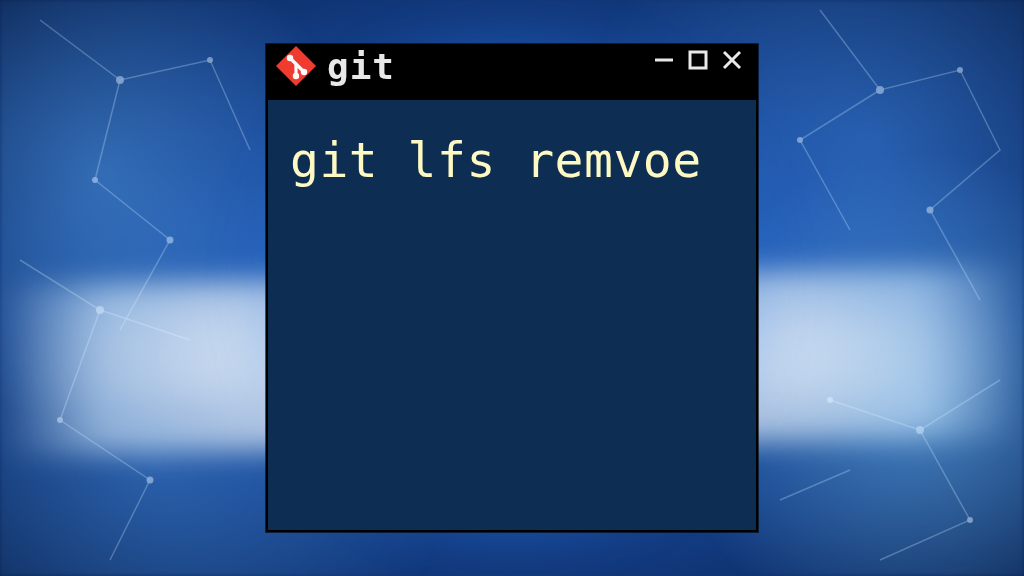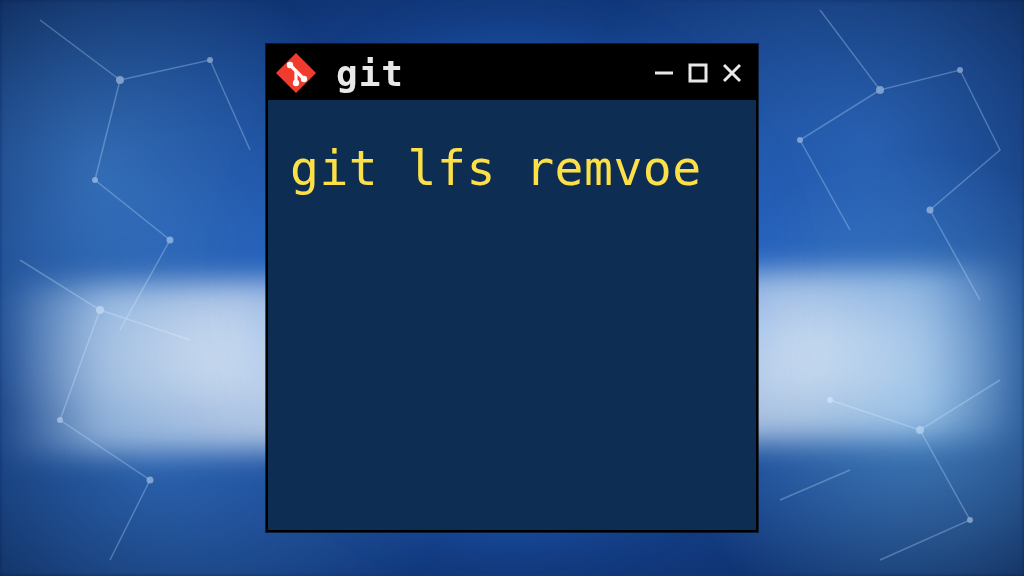--- a/index.html
+++ b/index.html
@@ -73,23 +73,23 @@
       background: #0d2d52;
       border: 2px solid #000;
       display: flex;
       flex-direction: column;
       box-shadow: 0 0 0 1px rgba(0,0,0,0.6);
     }
     .titlebar {
       height: 54px;
       background: #000;
       display: flex;
-      align-items: center;
+      align-items: flex-start;
       padding: 0 10px 0 8px;
-      gap: 20px;
+      gap: 11px;
     }
     .git-logo {
       width: 40px;
       height: 40px;
       display: flex;
       align-items: center;
       justify-content: center;
       flex-shrink: 0;
     }
     .title-text {
@@ -114,25 +114,25 @@
       color: #e8e8e8;
       cursor: pointer;
     }
     .win-btn svg {
       stroke: #e8e8e8;
       stroke-width: 3;
       fill: none;
     }
     .terminal-body {
       flex: 1;
-      padding: 40px 22px;
+      padding: 32px 22px;
       font-family: "DejaVu Sans Mono", "Menlo", "Consolas", monospace;
       font-size: 48px;
       line-height: 1.18;
-      color: #fde047;
+      color: #fef9c3;
       white-space: pre-wrap;
       word-break: break-word;
       letter-spacing: 0.5px;
     }
   </style>
 </head>
 <body>
 
 <div class="bg-overlay"></div>
 

